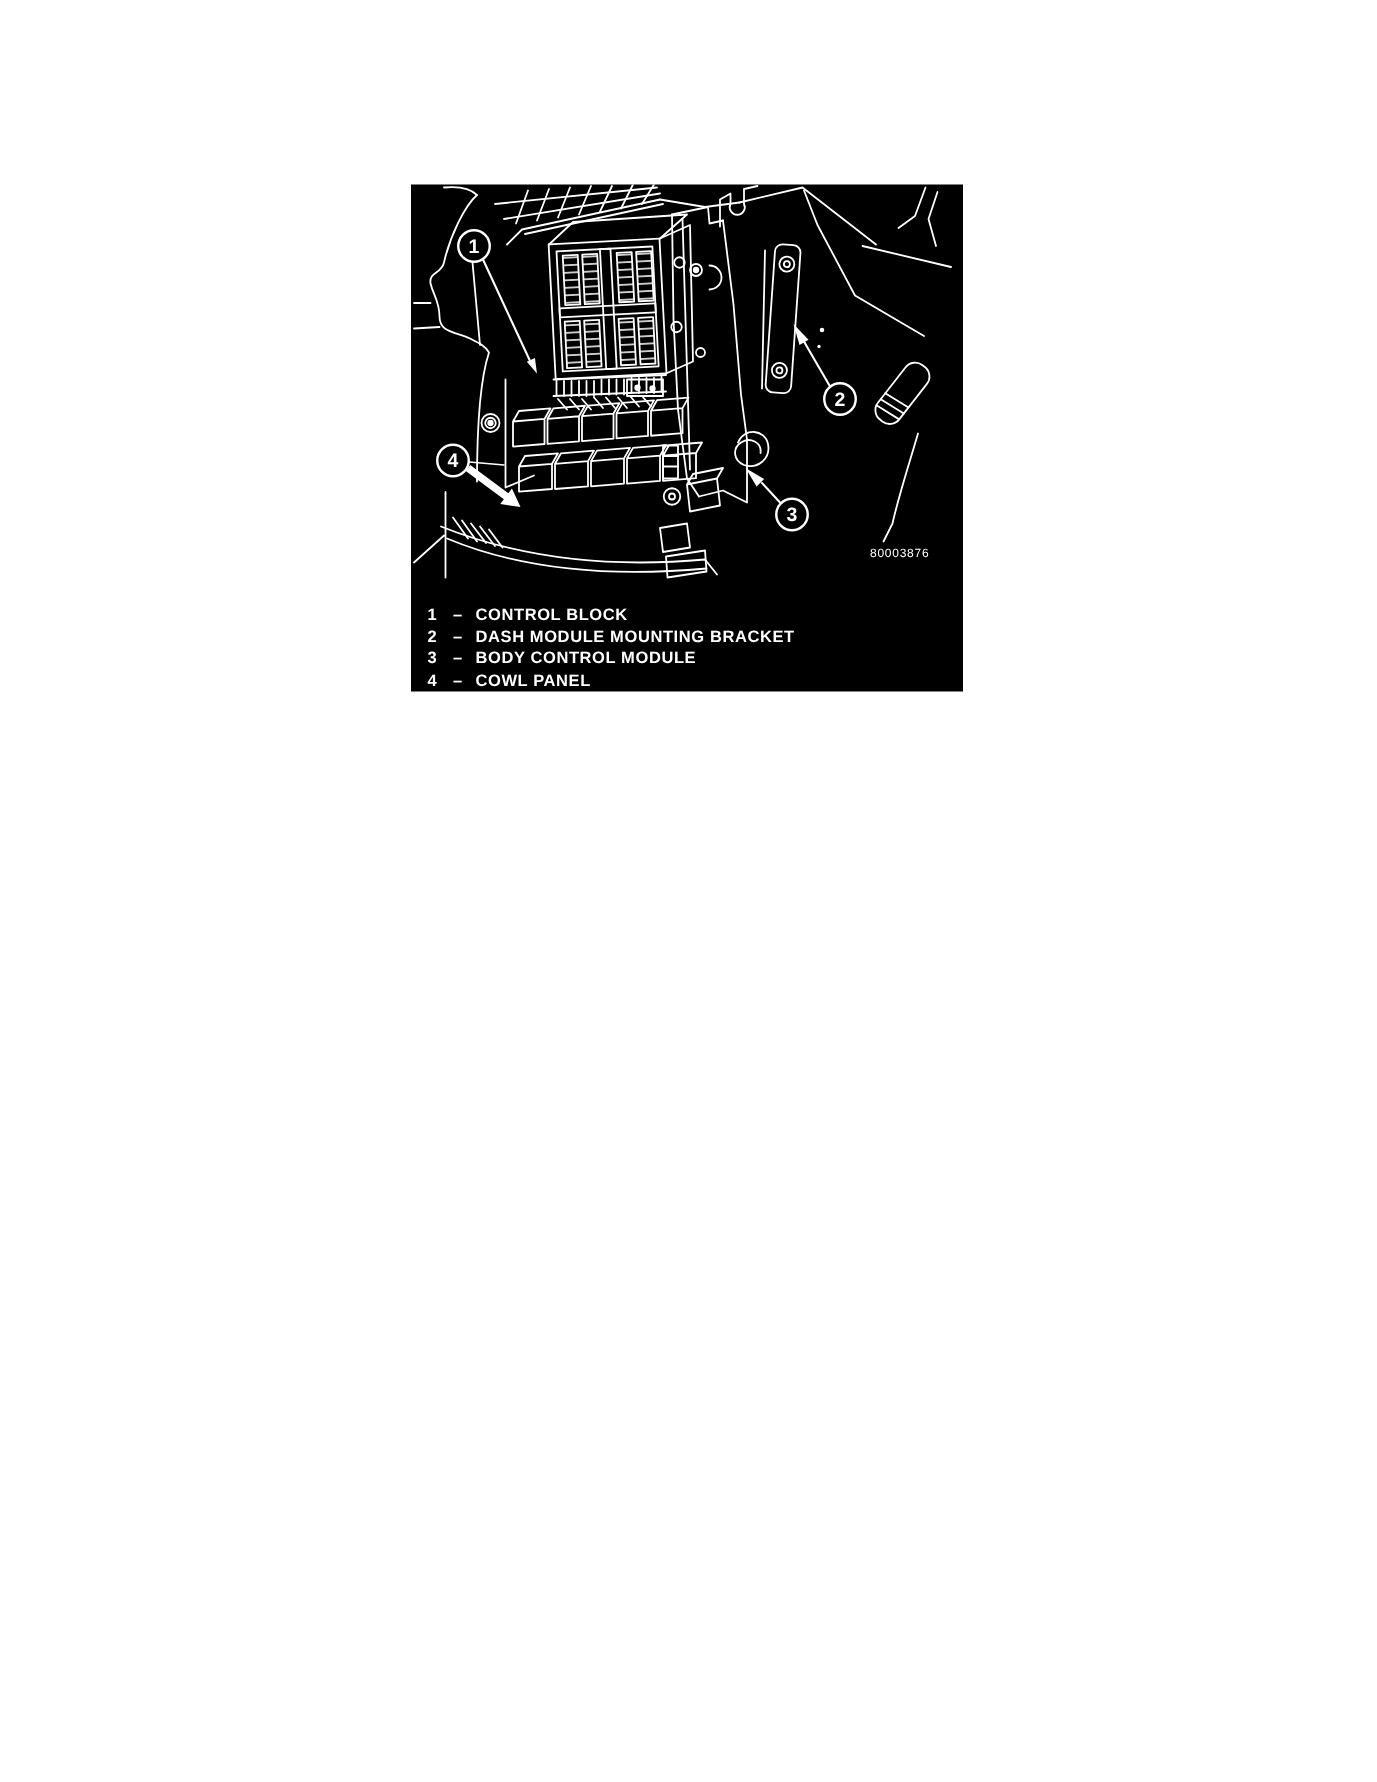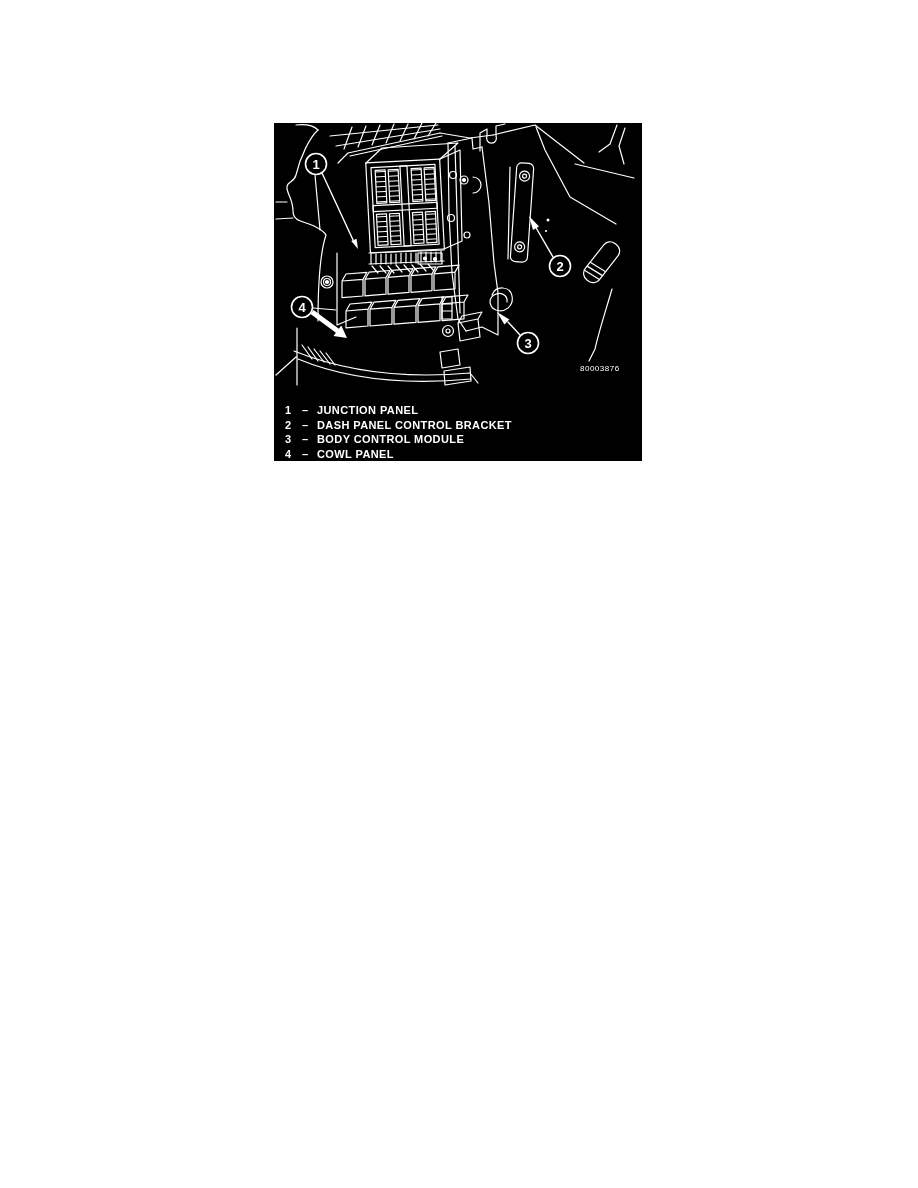--- a/index.html
+++ b/index.html
@@ -198,26 +198,26 @@
       <text class="callout-num" x="254" y="224.5" text-anchor="middle">3</text>
       <text class="callout-num" x="28" y="188.5" text-anchor="middle">4</text>
 
       <text class="fig-num" x="306" y="248">80003876</text>
     </svg>
 
     <div class="legend">
       <div class="legend-row">
         <span class="legend-num">1</span>
         <span class="legend-sep">–</span>
-        <span class="legend-label">JUNCTION PANEL</span>
+        <span class="legend-label">CONTROL BLOCK</span>
       </div>
       <div class="legend-row">
         <span class="legend-num">2</span>
         <span class="legend-sep">–</span>
-        <span class="legend-label">DASH PANEL CONTROL BRACKET</span>
+        <span class="legend-label">DASH MODULE MOUNTING BRACKET</span>
       </div>
       <div class="legend-row">
         <span class="legend-num">3</span>
         <span class="legend-sep">–</span>
         <span class="legend-label">BODY CONTROL MODULE</span>
       </div>
       <div class="legend-row">
         <span class="legend-num">4</span>
         <span class="legend-sep">–</span>
         <span class="legend-label">COWL PANEL</span>

